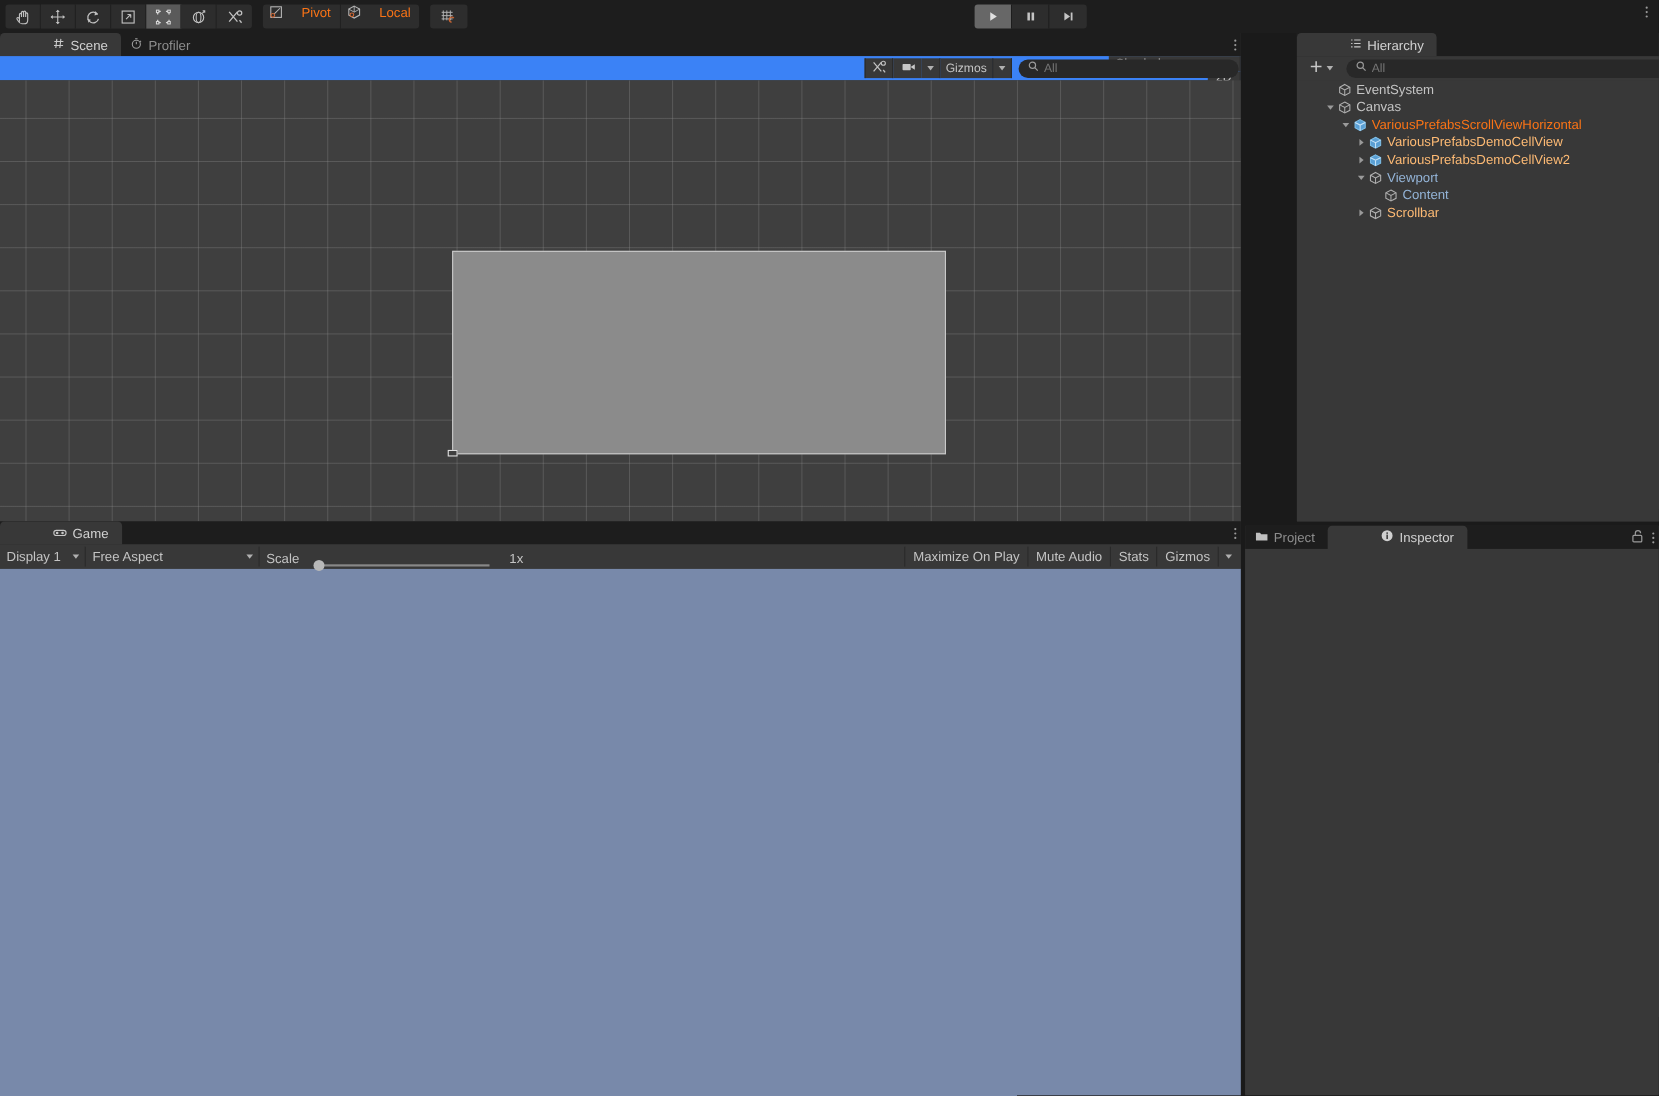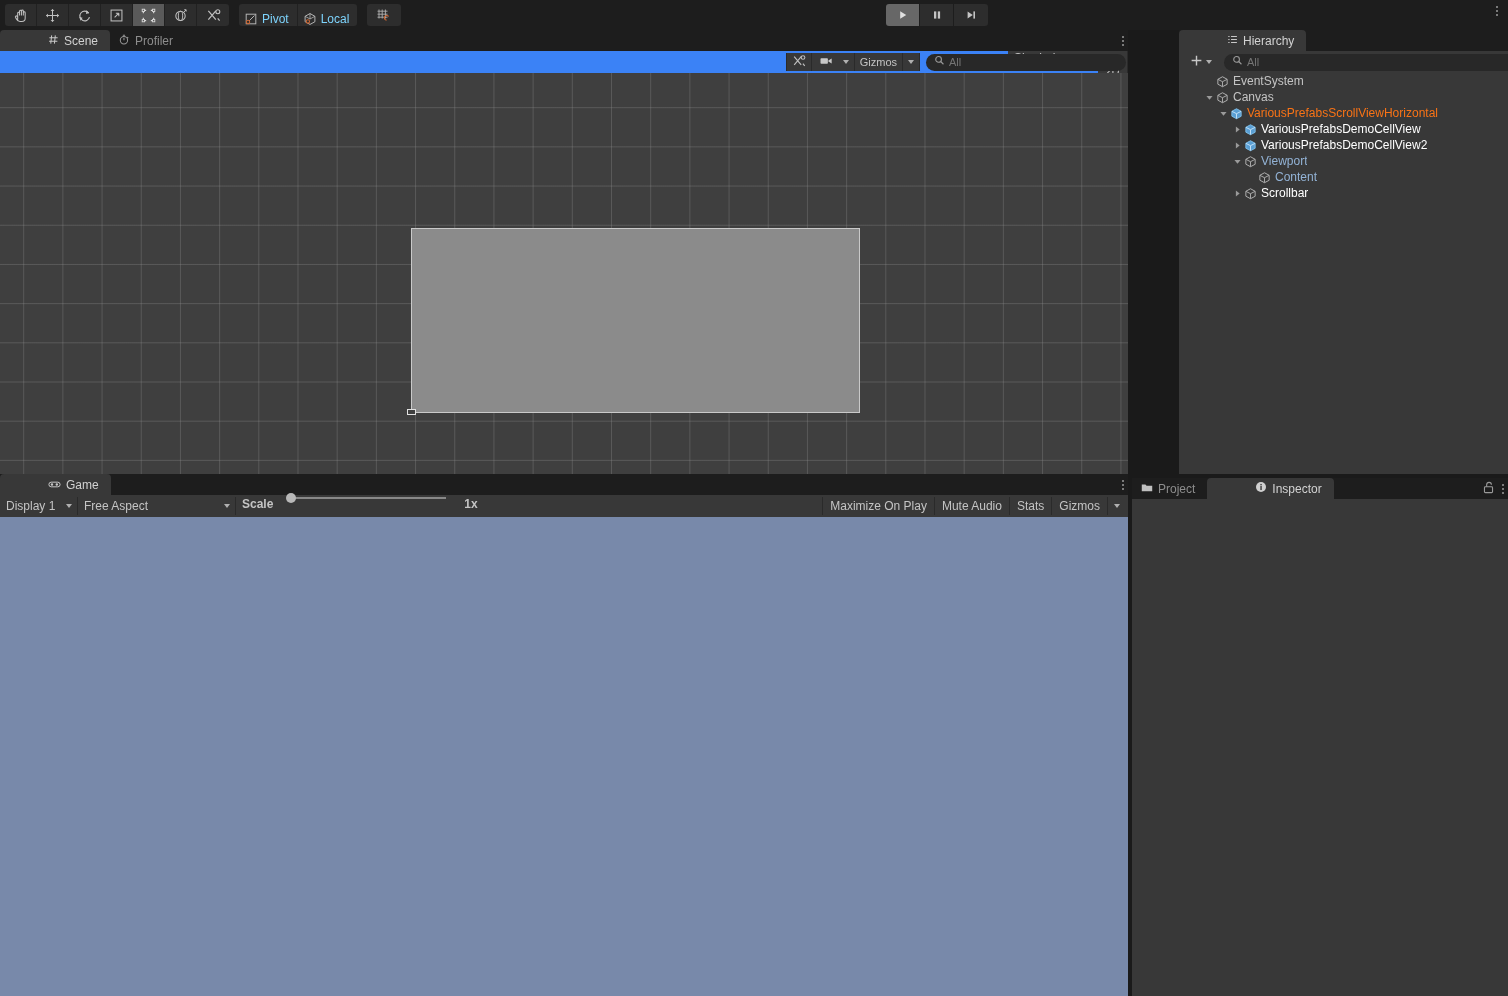--- a/index.html
+++ b/index.html
@@ -24,22 +24,22 @@
     width: 32px; height: 22px; background: #2d2d2d;
     display: flex; align-items: center; justify-content: center;
     border-right: 1px solid #212121; cursor: pointer;
   }
   .tbtn:first-child { border-radius: 3px 0 0 3px; }
   .tbtn:last-child { border-right: none; border-radius: 0 3px 3px 0; }
   .tbtn.active { background: #5a5a5a; }
   .tbtn svg { display: block; }
   .gap { width: 10px; }
   .pivbtn {
-    height: 22px; background: #2d2d2d; display: flex; align-items: flex-end;
-    padding: 0 8px 0 5px; gap: 4px; color: #7dd3fc; font-size: 12px; cursor: pointer;
+    height: 22px; background: #2d2d2d; display: flex; align-items: flex-start;
+    padding: 0 8px 0 5px; gap: 16px; color: #f97316; font-size: 12px; cursor: pointer;
     border-right: 1px solid #212121;
   }
   .pivbtn:first-of-type { border-radius: 3px 0 0 3px; }
   .pivbtn.last { border-radius: 0 3px 3px 0; border-right: none; }
   .snapbtn {
     width: 34px; height: 22px; background: #2d2d2d; border-radius: 3px;
     display: flex; align-items: center; justify-content: center; margin-left: 10px; cursor: pointer;
   }
   .playgroup {
     position: absolute; left: 886px; top: 4px; height: 22px; display: flex;
@@ -124,21 +124,21 @@
   }
   .gdrop {
     height: 18px; display: flex; align-items: center; justify-content: space-between;
     padding: 0 5px 0 6px; color: #c4c4c4; font-size: 12px; cursor: pointer;
     border-right: 1px solid #2a2a2a;
   }
   .gbtn {
     height: 18px; padding: 0 7px; display: flex; align-items: center; justify-content: center;
     color: #c4c4c4; font-size: 12px; cursor: pointer; border-right: 1px solid #2a2a2a;
   }
-  .scale-wrap { display: flex; align-items: flex-start; gap: 18px; padding: 0 6px; height: 18px; font-weight: bold; }
+  .scale-wrap { display: flex; align-items: flex-end; gap: 18px; padding: 0 6px; height: 18px; }
   .slider-track { width: 155px; height: 2px; background: #888; position: relative; }
   .slider-knob {
     position: absolute; left: -5px; top: -4px; width: 10px; height: 10px;
     border-radius: 50%; background: #b8b8b8; cursor: pointer;
   }
   .game-toolbar-right { position: absolute; right: 2px; top: 2px; display: flex; align-items: center; }
   .gameview { width: 1128px; height: 479px; background: #7889aa; }
 
   
   #hier-panel { left: 1179px; top: 30px; width: 376px; height: 444px; }
@@ -157,21 +157,21 @@
     height: 16px; display: flex; align-items: center; position: relative;
     font-size: 12px; color: #c4c4c4; cursor: pointer; padding-right: 10px;
   }
   .hrow.selected-root { background: #4a4a4a; }
   .hrow .twisty { width: 12px; display: flex; align-items: center; justify-content: center; flex-shrink: 0; }
   .hrow .ico { width: 15px; display: flex; align-items: center; justify-content: center; flex-shrink: 0; margin-right: 3px; }
   .hrow .lbl { white-space: nowrap; overflow: hidden; }
   .hrow .endchev { position: absolute; right: 8px; top: 3px; }
   .hrow .kebab { position: absolute; right: 7px; top: 2px; }
   .lbl.prefab { color: #f97316; }
-  .lbl.dim { color: #ffffff; }
+  .lbl.dim { color: #fdba74; }
   .lbl.blue { color: #93b3d6; }
 
   
   #proj-panel { left: 1132px; top: 478px; width: 376px; height: 518px; }
   .proj-body { height: 496px; background: #383838; }
 
   
   .ico-kebab { display: flex; flex-direction: column; gap: 2px; cursor: pointer; }
   .ico-kebab i { width: 2px; height: 2px; background: #9a9a9a; border-radius: 50%; }
 </style>

